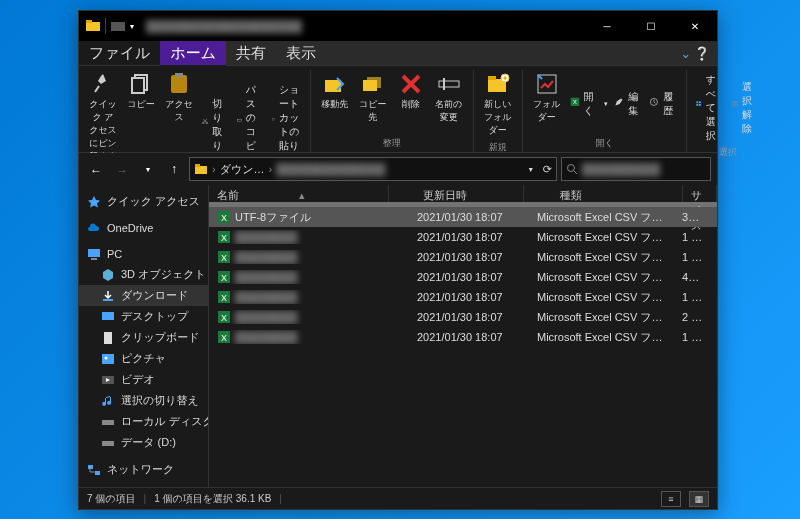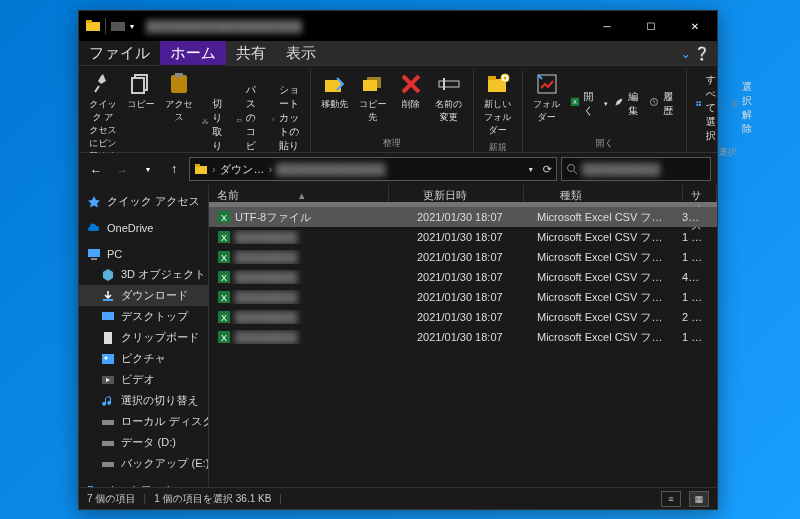--- a/index.html
+++ b/index.html
@@ -432,28 +432,20 @@
           <span>ローカル ディスク (C:)</span>
         </div>
       <div class="side-item indent">
           <span class="side-ic">
             <svg viewBox="0 0 14 14">
               <rect x="1" y="5" width="12" height="5" fill="#888"></rect>
             </svg>
           </span>
           <span>データ (D:)</span>
         </div>
-      <div class="side-item indent">
-          <span class="side-ic">
-            <svg viewBox="0 0 14 14">
-              <rect x="1" y="5" width="12" height="5" fill="#888"></rect>
-            </svg>
-          </span>
-          <span>バックアップ (E:)</span>
-        </div>
       <div style="height:6px;"></div>
       <div class="side-item">
           <span class="side-ic">
             <svg viewBox="0 0 14 14">
               <rect x="1" y="2" width="5" height="4" fill="#4aa3ff"></rect>
               <rect x="8" y="8" width="5" height="4" fill="#4aa3ff"></rect>
               <path d="M3 6v3h7" stroke="#888" fill="none"></path>
             </svg>
           </span>
           <span>ネットワーク</span>

